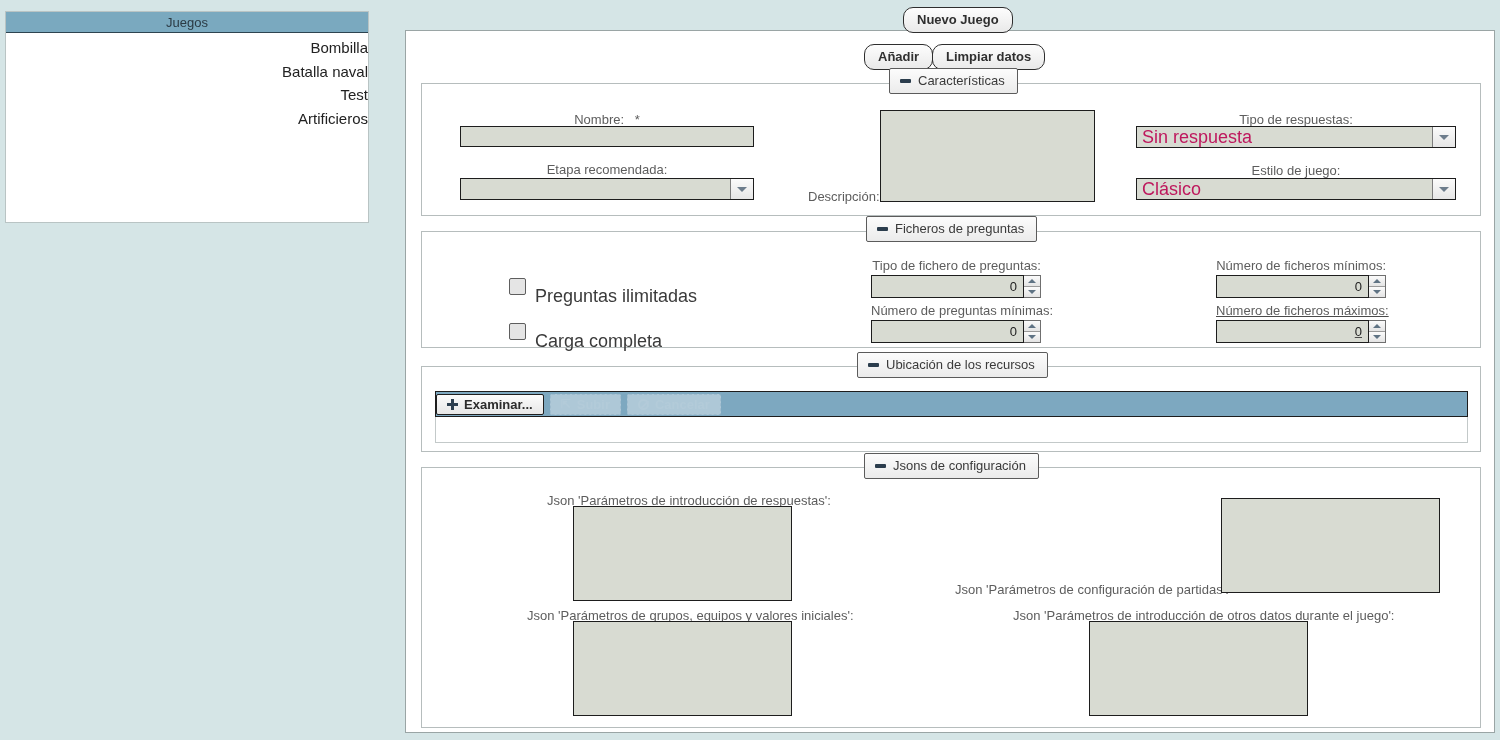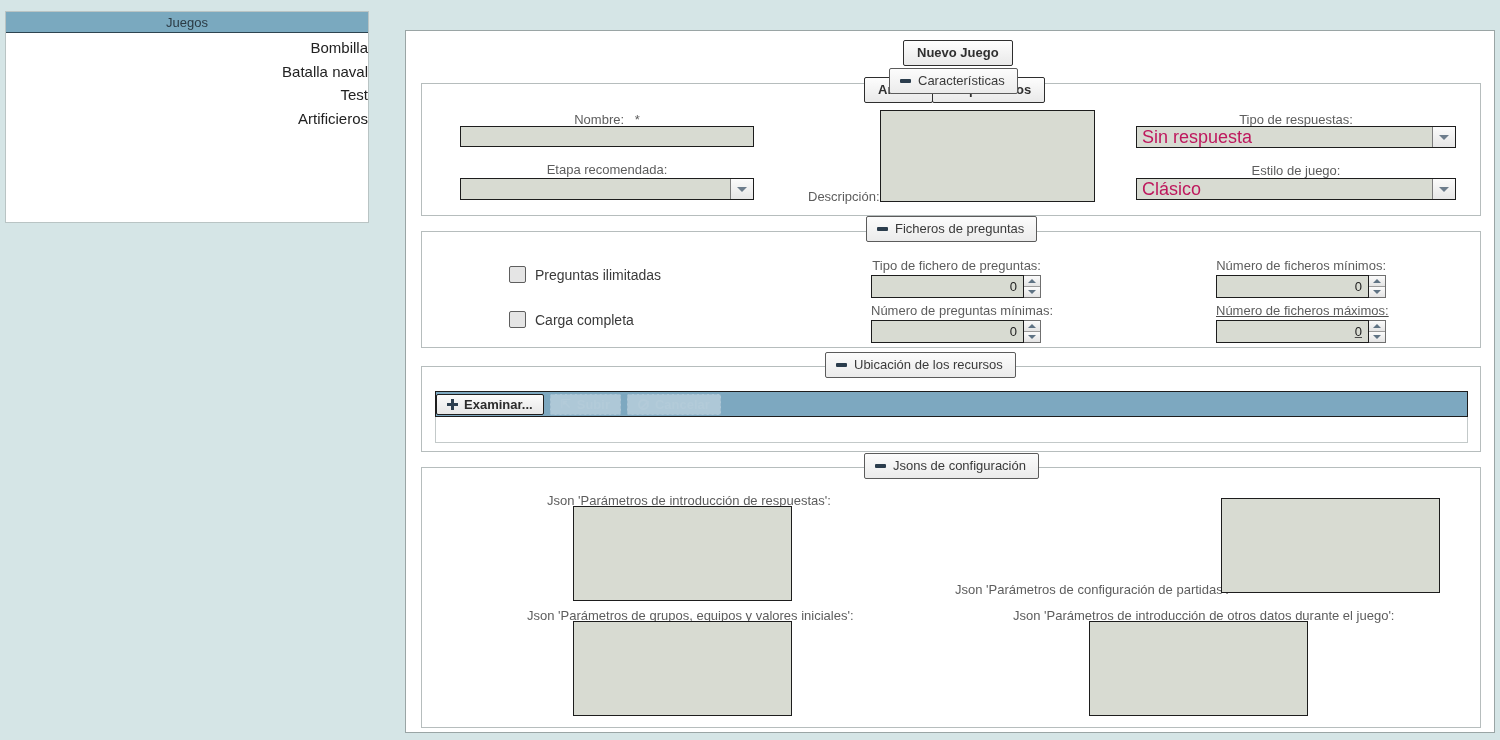--- a/index.html
+++ b/index.html
@@ -64,29 +64,28 @@
   }
 
   
   .btn {
     display: inline-flex;
     align-items: center;
     justify-content: center;
     gap: 5px;
     background: linear-gradient(#fdfdfd, #e9e9e9);
     border: 1px solid #2e2e2e;
-    border-radius: 2px;
+    border-radius: 10px;
     font-size: 13px;
     font-weight: bold;
     color: #2f2f2f;
     padding: 3px 11px;
     box-sizing: border-box;
     cursor: pointer;
     white-space: nowrap;
-    margin-top: 33px;
   }
 
   .legend-btn {
     position: absolute;
     z-index: 6;
     background: linear-gradient(#fcfcfc, #ebebeb);
     border: 1px solid #5b5b5b;
     border-radius: 2px;
     font-size: 13px;
     color: #3a3a3a;
@@ -135,21 +134,21 @@
     box-sizing: border-box;
     background: #ffffff;
   }
   #fs-caracteristicas { left: 421px; top: 83px; width: 1060px; height: 133px; }
   #fs-ficheros        { left: 421px; top: 231px; width: 1060px; height: 117px; }
   #fs-ubicacion       { left: 421px; top: 366px; width: 1060px; height: 86px; }
   #fs-jsons           { left: 421px; top: 467px; width: 1060px; height: 261px; }
 
   #lg-caracteristicas { left: 889px; top: 68px; }
   #lg-ficheros        { left: 866px; top: 216px; }
-  #lg-ubicacion       { left: 825px; top: 352px; }
+  #lg-ubicacion       { left: 857px; top: 352px; }
   #lg-jsons           { left: 864px; top: 453px; }
 
   
   .fld-label {
     font-size: 13px;
     color: #5d5d5d;
     white-space: nowrap;
   }
   .req-star { color: #5d5d5d; }
 
@@ -213,23 +212,24 @@
   }
   .checkbox-box {
     width: 17px;
     height: 17px;
     background: #e5e5e5;
     border: 1px solid #5e5e5e;
     border-radius: 2px;
     box-sizing: border-box;
   }
   .checkbox-label {
-    font-size: 14px;
+    font-size: 18px;
     color: #3a3a3a;
     white-space: nowrap;
+    margin-top: 20px;
   }
 
   
   .spinner-group { position: absolute; }
   .spinner-label {
     font-size: 13px;
     color: #5d5d5d;
     text-align: right;
     white-space: nowrap;
     display: block;

